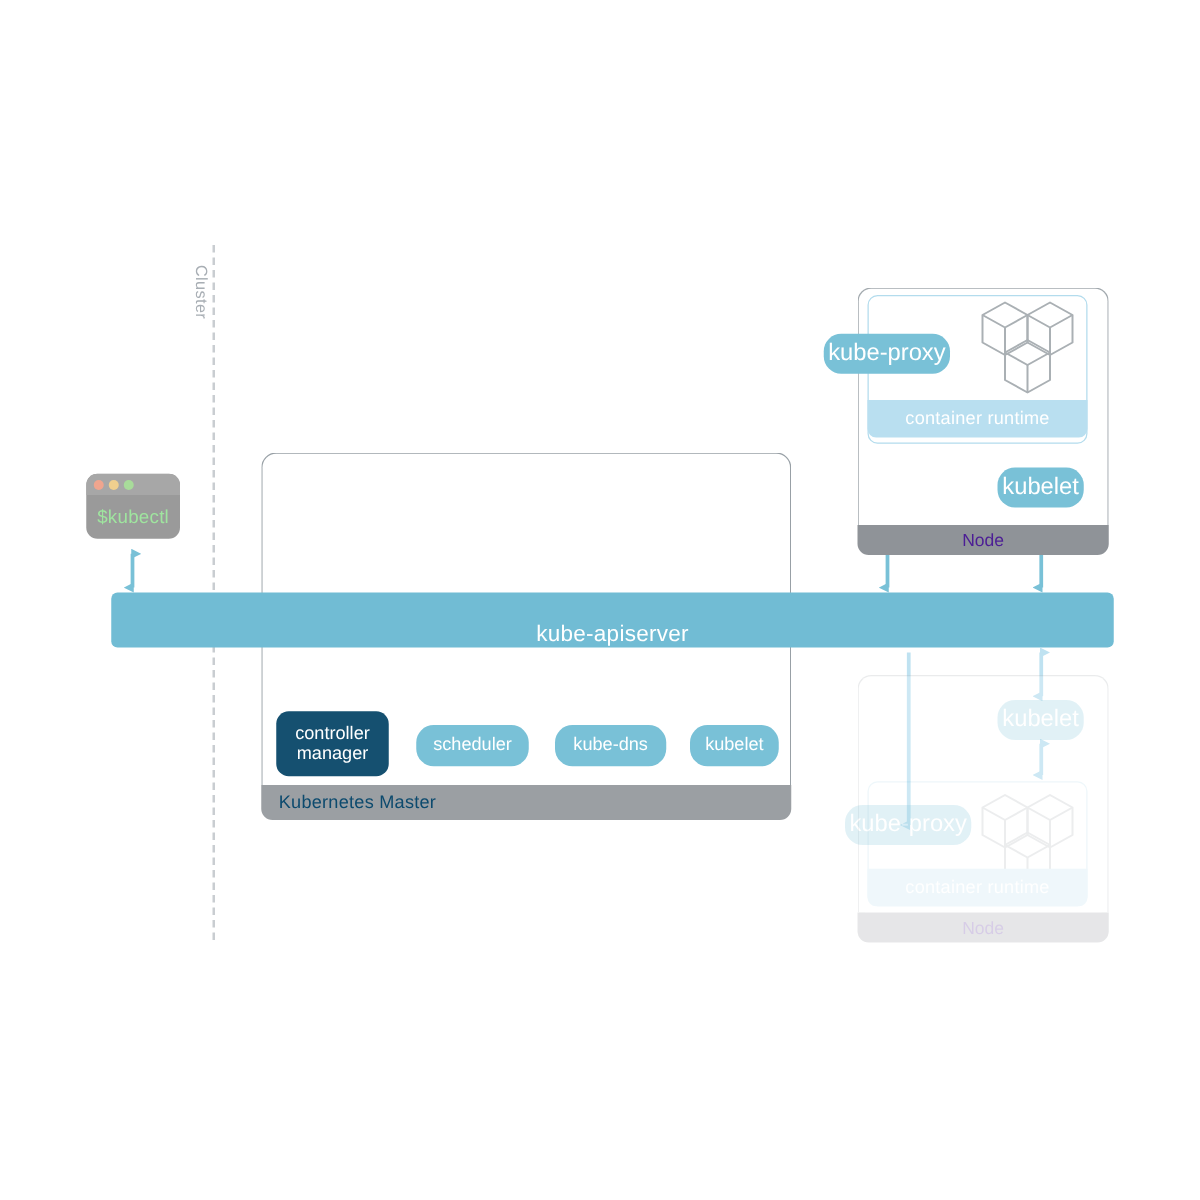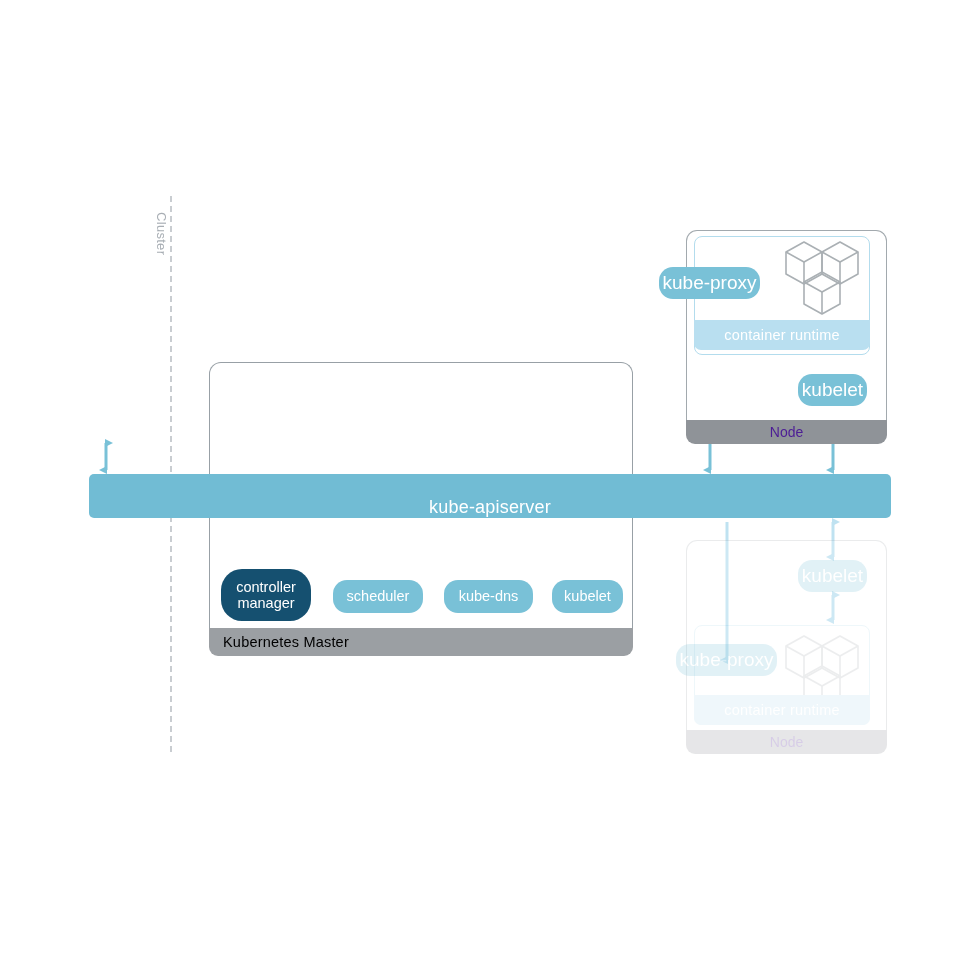--- a/index.html
+++ b/index.html
@@ -107,21 +107,21 @@
     width: 424px;
     height: 28px;
     box-sizing: border-box;
     background: #9b9fa3;
     border-radius: 0 0 9px 9px;
     display: flex;
     align-items: center;
     padding-left: 14px;
   }
   #master-footer-label {
-    color: #000000;
+    color: #0c4a6e;
     font-size: 14.5px;
     letter-spacing: 0.2px;
   }
 
   
   #etcd {
     left: 390px;
     top: 371px;
     width: 60px;
     height: 62px;
@@ -168,21 +168,21 @@
     box-sizing: border-box;
     text-align: center;
     line-height: 1.12;
   }
   #controller-manager {
     left: 221px;
     top: 569px;
     width: 90px;
     height: 52px;
     background: #155070;
-    border-radius: 21px;
+    border-radius: 10px;
     flex-direction: column;
   }
   #scheduler { left: 333px; top: 580px; width: 90px; height: 33px; text-align: center; }
   #kube-dns  { left: 444px; top: 580px; width: 89px; height: 33px; }
   #kubelet-master { left: 552px; top: 580px; width: 71px; height: 33px; }
 
   
   .node-panel { position: absolute; padding-left: 17px; }
   .node-outer-body {
     position: absolute;
@@ -348,20 +348,30 @@
     </g>
 
     <g>
       <line x1="833" y1="595" x2="833" y2="620" stroke="#bfe2f1" stroke-width="3" marker-start="url(#ah-pale-up)" marker-end="url(#ah-pale-down)"></line>
     </g>
   </svg>
 
   <div class="abs" id="cluster-divider"></div>
   <div class="abs" id="cluster-label">Cluster</div>
 
+  <div class="abs" id="kubectl-terminal">
+    <div id="kubectl-titlebar">
+      <span class="dot" style="background:#f0a58e"></span>
+      <span class="dot" style="background:#f0cf8e"></span>
+      <span class="dot" style="background:#a8dc9a"></span>
+    </div>
+    <div id="kubectl-body">
+      <span id="kubectl-text">$kubectl</span>
+    </div>
+  </div>
 
   <div class="abs" id="master-panel">
     <div id="master-body"></div>
     <div id="master-footer">
       <span id="master-footer-label">Kubernetes Master</span>
     </div>
   </div>
 
 
   <div class="abs" id="kube-apiserver">

